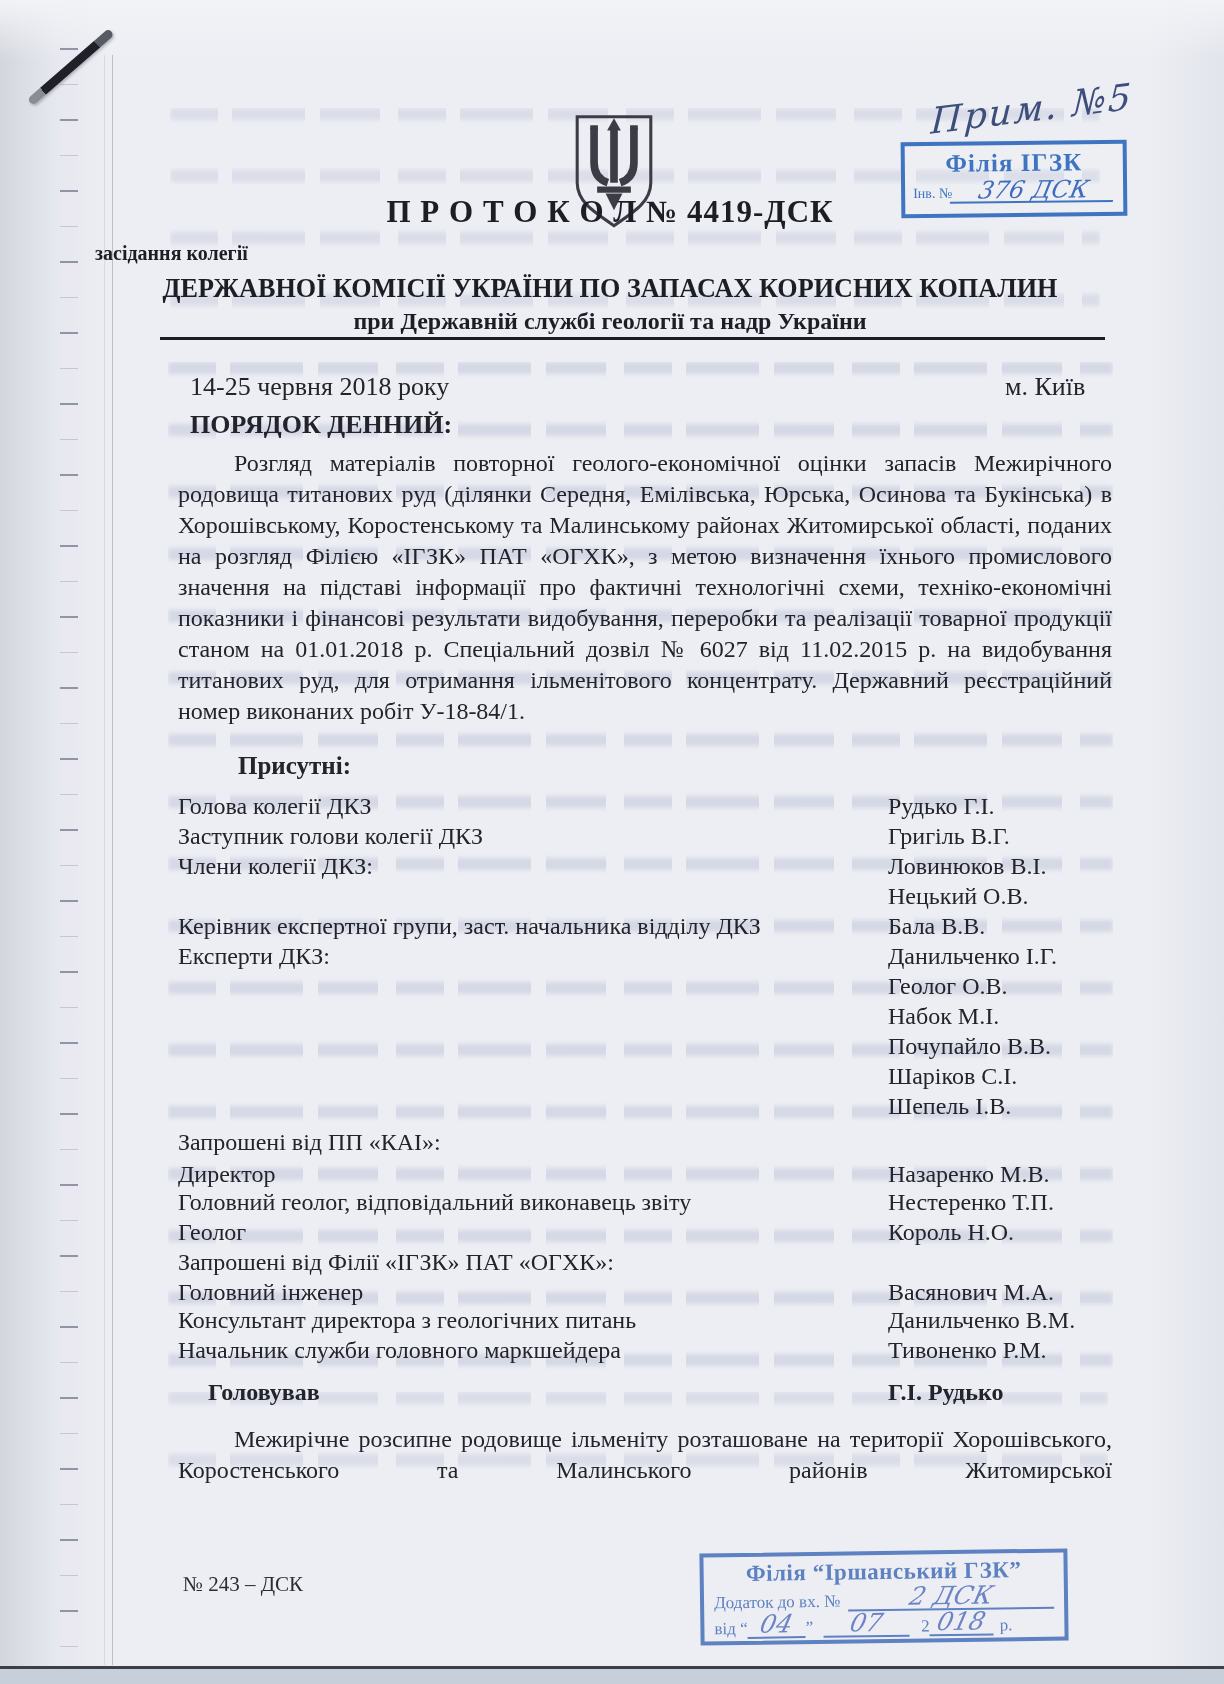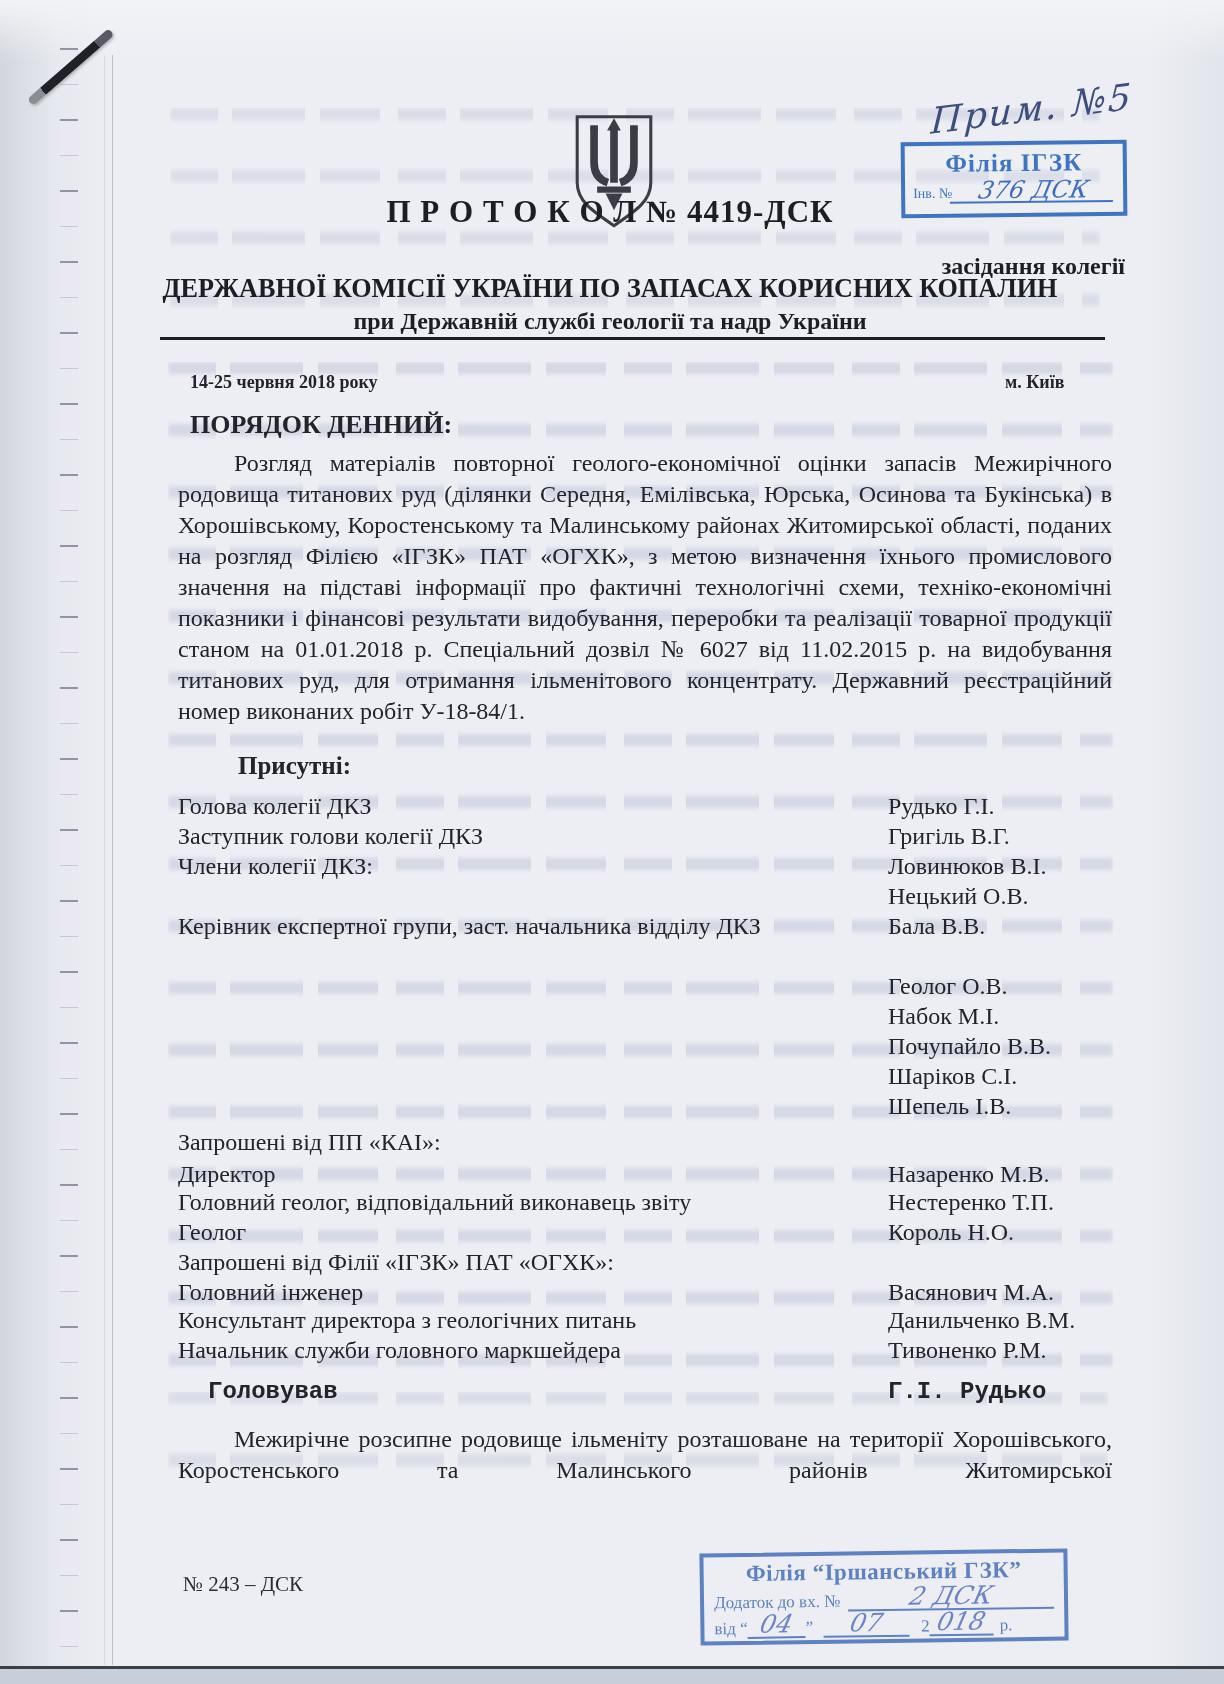--- a/index.html
+++ b/index.html
@@ -66,38 +66,38 @@
   .stamp2-org{font-size:23px;font-weight:bold;text-align:center;letter-spacing:.5px;}
   .stamp2-row{display:flex;align-items:flex-end;margin-top:3px;font-size:17px;}
   .stamp2-row .blank{border-bottom:2px solid #5d81c1;text-align:center;
     color:#6c84c6;line-height:18px;}
   .stamp2-hw{font-size:25px;transform:skewX(-14deg);display:inline-block;}
   
   .emblem{position:absolute;left:568px;top:112px;}
   .doc-title{position:absolute;left:95px;top:194px;width:1030px;
     text-align:center;font-size:31px;font-weight:bold;letter-spacing:1px;color:#1d1d26;}
   .doc-sub1{position:absolute;left:95px;top:242px;width:1030px;
-    text-align:right;font-size:24px;font-weight:bold;color:#1d1d26;margin-top:11px;}
+    text-align:left;font-size:20px;font-weight:bold;color:#1d1d26;}
   .doc-sub2{position:absolute;left:95px;top:273px;width:1030px;
     text-align:center;font-size:27px;font-weight:bold;color:#1d1d26;transform:scaleX(.97);}
   .doc-sub3{position:absolute;left:95px;top:308px;width:1030px;
     text-align:center;font-size:24px;font-weight:bold;color:#1d1d26;}
   .head-rule{position:absolute;left:160px;top:337px;width:945px;height:3px;
     background:#1d1d26;}
   .meta-row{position:absolute;left:190px;top:372px;width:920px;
-    font-size:18px;font-weight:bold;}
+    font-size:26px;font-weight:normal;}
   .meta-city{position:absolute;left:815px;top:0;}
   .agenda-head{position:absolute;left:190px;top:410px;font-size:26px;font-weight:bold;}
   .agenda-body{position:absolute;left:178px;top:448px;width:934px;
     font-size:24px;line-height:31px;text-align:justify;text-indent:56px;
     color:#23232b;}
   .att-head{position:absolute;left:238px;top:752px;font-size:25px;font-weight:bold;}
   .att-row{position:absolute;left:178px;width:934px;font-size:24px;line-height:28px;}
   .att-name{position:absolute;left:710px;top:0;white-space:nowrap;}
-  .att-row.bold{font-weight:bold;font-family:Liberation Mono, monospace;}
+  .att-row.bold{font-weight:bold;}
   .att-row.bold .att-role{padding-left:30px;}
   .closing{position:absolute;left:178px;top:1424px;width:934px;
     font-size:24px;line-height:31px;text-align:justify;text-align-last:justify;
     text-indent:56px;}
   .footer-num{position:absolute;left:183px;top:1572px;font-size:21px;color:#2c2c34;}
 </style>
 </head>
 <body>
 
 <div id="canvas">
@@ -157,20 +157,23 @@
     <span class="att-name">Григіль В.Г.</span></div>
   <div class="att-row" style="top:852px">
     <span class="att-role">Члени колегії ДКЗ:</span>
     <span class="att-name">Ловинюков В.І.</span></div>
   <div class="att-row" style="top:882px">
     <span class="att-role"></span>
     <span class="att-name">Нецький О.В.</span></div>
   <div class="att-row" style="top:912px">
     <span class="att-role">Керівник експертної групи, заст. начальника відділу ДКЗ</span>
     <span class="att-name">Бала В.В.</span></div>
+  <div class="att-row" style="top:942px">
+    <span class="att-role">Експерти ДКЗ:</span>
+    <span class="att-name">Данильченко І.Г.</span></div>
   <div class="att-row" style="top:972px">
     <span class="att-role"></span>
     <span class="att-name">Геолог О.В.</span></div>
   <div class="att-row" style="top:1002px">
     <span class="att-role"></span>
     <span class="att-name">Набок М.І.</span></div>
   <div class="att-row" style="top:1032px">
     <span class="att-role"></span>
     <span class="att-name">Почупайло В.В.</span></div>
   <div class="att-row" style="top:1062px">

